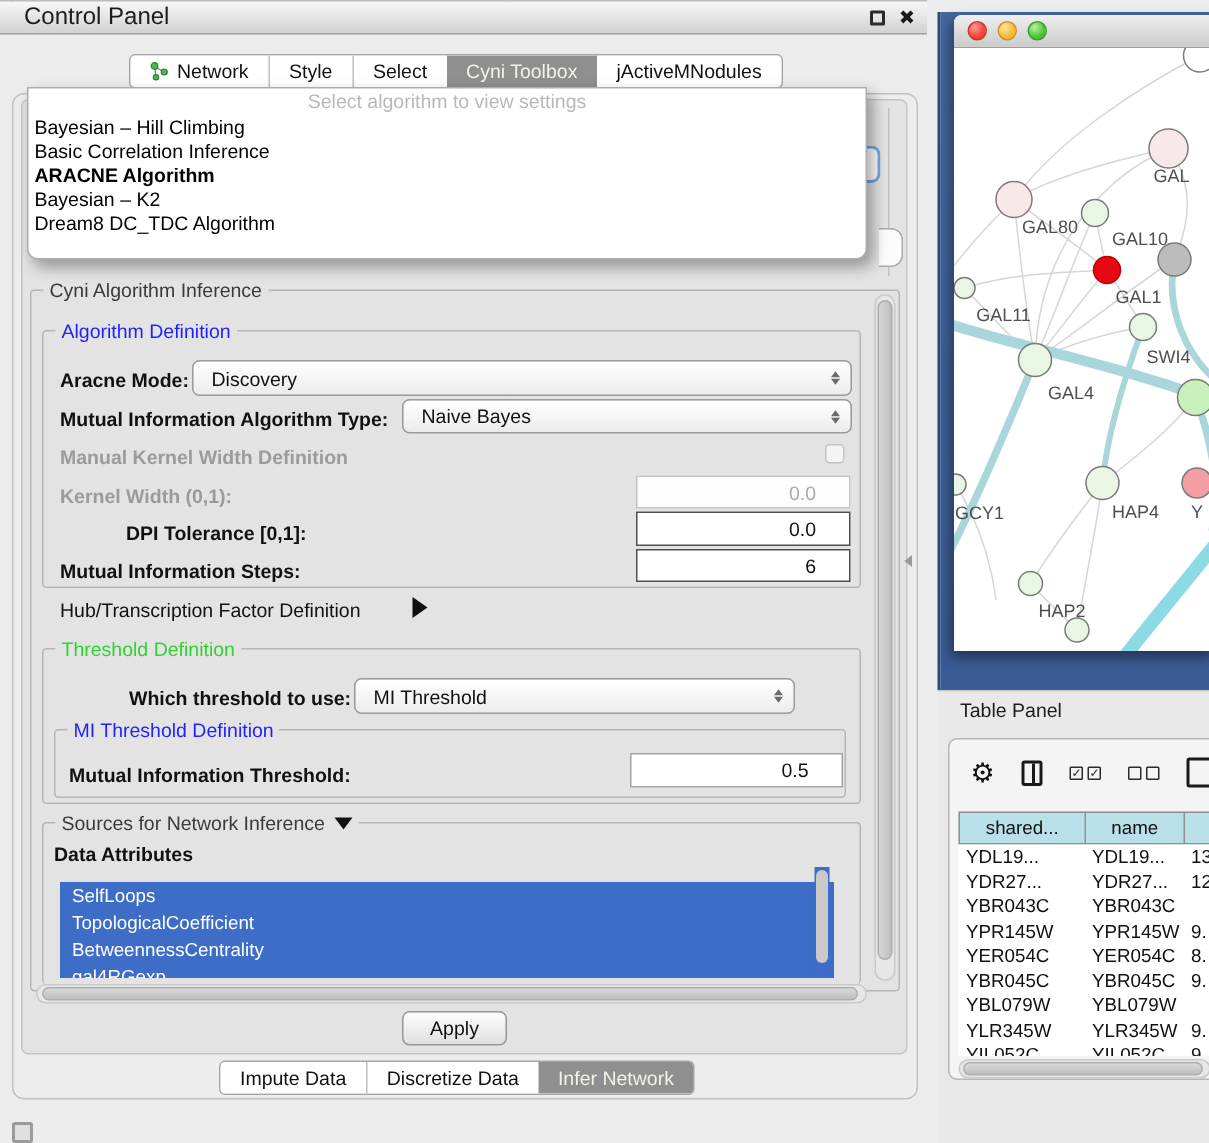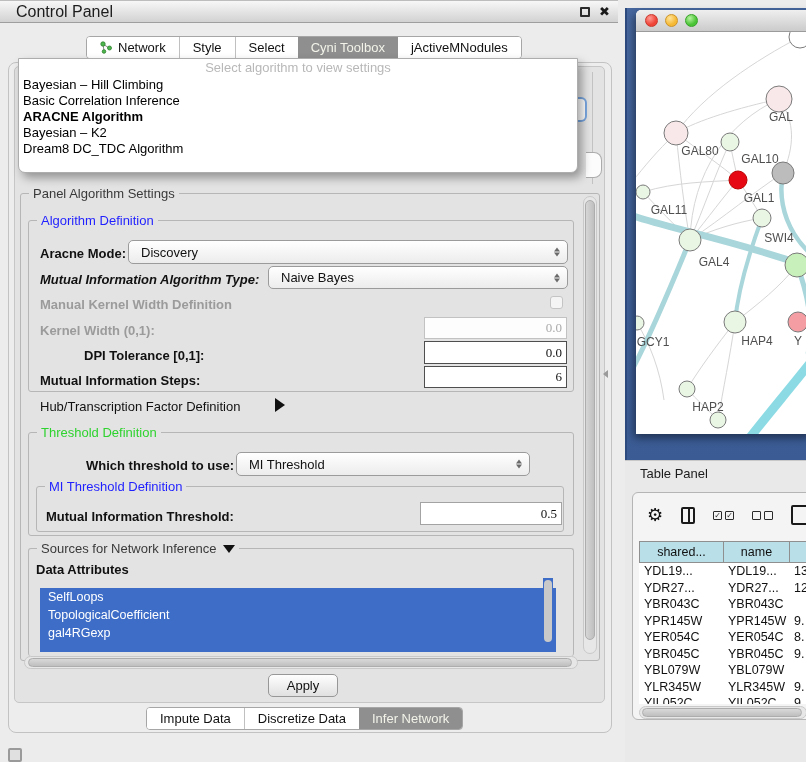--- a/index.html
+++ b/index.html
@@ -36,21 +36,21 @@
   .lbl { position:absolute; font-size:13px; color:#111; white-space:nowrap; }
   .b { font-weight:bold; }
   .dis { color:#9b9b9b; }
 
   .combo { position:absolute; background:linear-gradient(#ffffff,#ececec); border:1px solid #9b9b9b; border-radius:5px;
     display:flex; align-items:center; padding-left:12px; font-size:13px; color:#111; }
   .stepper { position:absolute; right:7px; top:50%; transform:translateY(-50%); display:flex; flex-direction:column; gap:1px; }
   .tri-up { width:0; height:0; border-left:3.5px solid transparent; border-right:3.5px solid transparent; border-bottom:4px solid #6a6a6a; }
   .tri-dn { width:0; height:0; border-left:3.5px solid transparent; border-right:3.5px solid transparent; border-top:4px solid #6a6a6a; }
 
-  input.fld { position:absolute; text-align:right; font-size:13px; font-family:Liberation Serif, serif; padding:0 4px;
+  input.fld { position:absolute; text-align:right; font-size:13px; font-family:Liberation Sans, sans-serif; padding:0 22px;
     border:1px solid #a3a3a3; background:#fff; color:#111; }
   input.fld:disabled { color:#aaa; background:#fdfdfd; border-color:#c2c2c2; }
   input.fld.hard { border:1.5px solid #4f4f4f; }
 
   .chk { position:absolute; width:13px; height:13px; border:1px solid #c4c4c4; border-radius:3px; background:#f4f4f4; }
 
   
   .sb-v { position:absolute; width:14px; background:#e7e7e7; border:1px solid #c9c9c9; border-radius:7px; }
   .sb-v .thumb { position:absolute; left:1px; width:10px; background:linear-gradient(90deg,#d6d6d6,#bfbfbf); border:1px solid #adadad; border-radius:6px; }
   .sb-h { position:absolute; height:13px; background:#e7e7e7; border:1px solid #c9c9c9; border-radius:7px; }
@@ -155,41 +155,41 @@
 <div class="abs popup">
   <div class="popup-ph">Select algorithm to view settings</div>
   <div class="dd-item">Bayesian – Hill Climbing</div>
   <div class="dd-item">Basic Correlation Inference</div>
   <div class="dd-item bold">ARACNE Algorithm</div>
   <div class="dd-item">Bayesian – K2</div>
   <div class="dd-item">Dream8 DC_TDC Algorithm</div>
 </div>
 
 <div class="grp" style="left:20px;top:193px;width:580px;height:468px;">
-  <span class="grp-title">Panel Algorithm Settings</span>
+  <span class="grp-title">Cyni Algorithm Inference</span>
 </div>
 
 <div class="sb-v" style="left:583px;top:196px;height:458px;">
   <div class="thumb" style="top:3px;height:440px;"></div>
 </div>
 
 <div class="grp" style="left:28px;top:220px;width:546px;height:172px;">
   <span class="grp-title" style="color:#1f1fff;">Algorithm Definition</span>
 </div>
 
 <span class="lbl b" style="left:40px;top:246px;">Aracne Mode:</span>
 <div class="combo" style="left:128px;top:240px;width:440px;height:24px;">
   <span>Discovery</span>
   <span class="stepper">
       <span class="tri-up"></span>
       <span class="tri-dn"></span>
     </span>
 </div>
 
-<span class="lbl b" style="left:40px;top:272px;font-style:italic;">Mutual Information Algorithm Type:</span>
+<span class="lbl b" style="left:40px;top:272px;">Mutual Information Algorithm Type:</span>
 <div class="combo" style="left:268px;top:266px;width:300px;height:23px;">
   <span>Naive Bayes</span>
   <span class="stepper">
       <span class="tri-up"></span>
       <span class="tri-dn"></span>
     </span>
 </div>
 
 <span class="lbl b dis" style="left:40px;top:297px;">Manual Kernel Width Definition</span>
 <span class="chk" style="left:550px;top:296px;"></span>
@@ -229,20 +229,21 @@
   <span class="grp-title" style="display:flex;align-items:center;gap:6px;">
     <span>Sources for Network Inference</span>
     <span style="width:0;height:0;border-left:6px solid transparent;border-right:6px solid transparent;border-top:8px solid #111;"></span>
   </span>
 </div>
 <span class="lbl b" style="left:36px;top:562px;">Data Attributes</span>
 
 <div class="attr-list" style="left:40px;top:588px;width:516px;height:64px;">
   <div class="attr-item">SelfLoops</div>
   <div class="attr-item">TopologicalCoefficient</div>
+  <div class="attr-item">BetweennessCentrality</div>
   <div class="attr-item">gal4RGexp</div>
 </div>
 <div class="attr-sb" style="left:543px;top:578px;height:74px;">
   <div class="thumb" style="top:2px;height:62px;"></div>
 </div>
 
 <div class="sb-h" style="left:24px;top:656px;width:554px;">
   <div class="thumb" style="left:3px;width:544px;"></div>
 </div>
 

